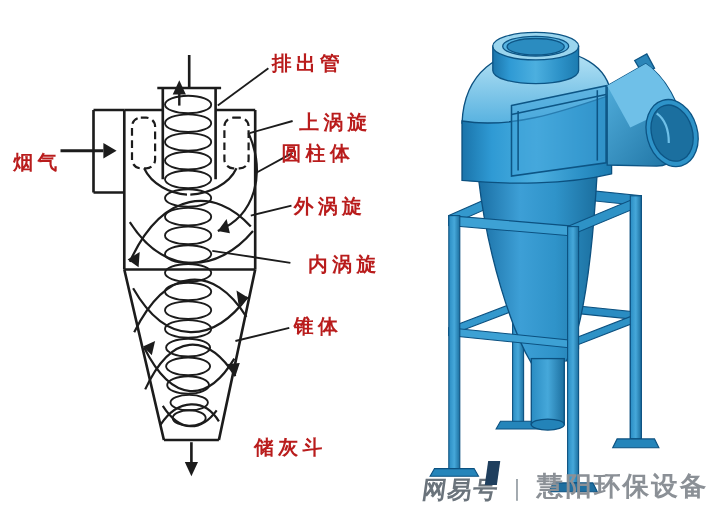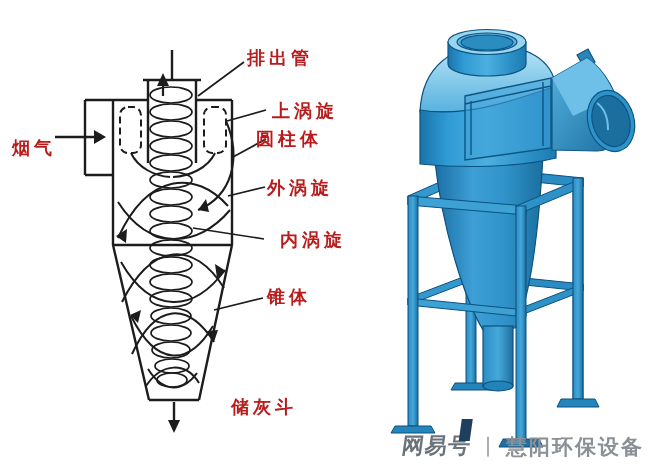--- a/index.html
+++ b/index.html
@@ -11,21 +11,21 @@
   svg{position:absolute;left:0;top:0;}
   .dlabel{position:absolute;color:#b91c1c;font-weight:700;
           font-family:Liberation Serif, serif;
           font-size:18px;letter-spacing:4px;white-space:nowrap;line-height:1;}
   #watermark{position:absolute;right:6px;bottom:8px;display:flex;align-items:flex-end;
              gap:7px;line-height:1;}
   #wm-platform{position:relative;font-size:22px;font-weight:700;color:#6a737b;
                transform:skewX(-8deg);letter-spacing:1px;}
   #wm-flag{position:absolute;right:2px;top:-16px;width:11px;height:22px;background:#1f3f5e;}
   #wm-sep{font-size:21px;color:#9aa2a8;font-weight:400;}
-  #wm-account{font-size:21px;color:#8b9096;font-weight:600;letter-spacing:2px;}
+  #wm-account{font-size:24px;color:#8b9096;font-weight:600;letter-spacing:2px;font-family:Liberation Mono, monospace;}
 </style>
 </head>
 <body>
 
 <div id="stage">
 
   <div id="left-panel">
     <svg width="325" height="465" viewBox="0 0 325 465">
 
       <g stroke="#1c1c1c" stroke-width="2.4" fill="none">

